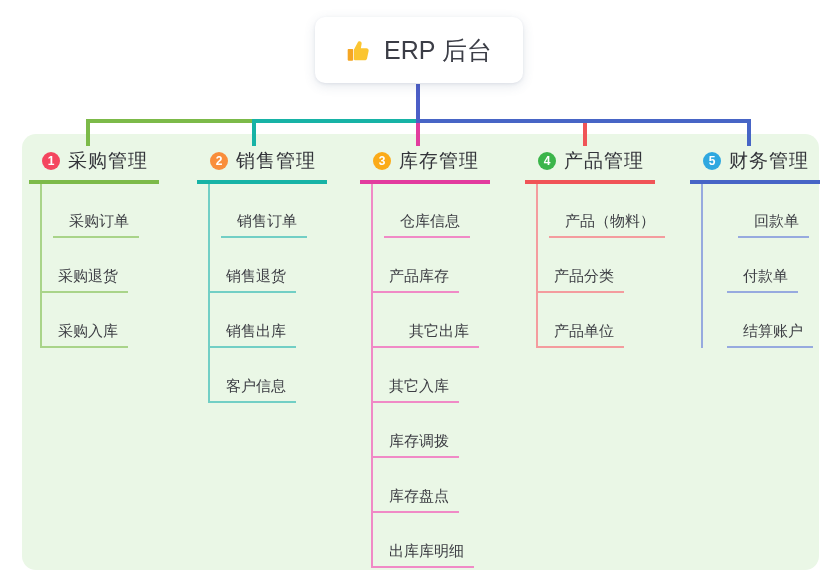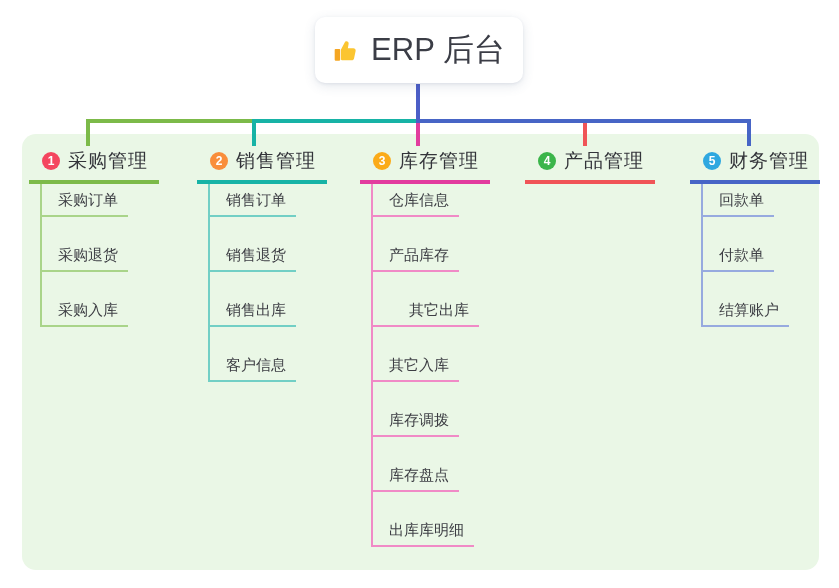--- a/index.html
+++ b/index.html
@@ -11,39 +11,39 @@
     background:#eaf7e6; border-radius:14px; }
 
   
   .cline { position:absolute; }
 
   
   .root-card { position:absolute; left:315px; top:17px; width:208px; height:66px;
     background:#ffffff; border-radius:10px;
     box-shadow:0 3px 12px rgba(70,90,130,.14), 0 1px 3px rgba(70,90,130,.10);
     display:flex; align-items:center; justify-content:center; gap:11px;
-    font-size:31px; color:#3b3d46; font-weight:500; cursor:default; }
+    font-size:25px; color:#3b3d46; font-weight:500; cursor:default; }
   .thumb { display:inline-flex; width:27px; height:27px; }
   .thumb svg { width:100%; height:100%; }
 
   
   .branch { position:absolute; top:148px; }
   .b-header { display:flex; align-items:center; gap:8px;
     min-width:130px; width:fit-content;
     padding:0 10px 6px 13px; border-bottom:4px solid #999;
     font-size:19px; letter-spacing:1px; color:#33343a; font-weight:500;
     cursor:pointer; }
   .badge { width:18px; height:18px; border-radius:50%; flex:0 0 18px;
     display:flex; align-items:center; justify-content:center;
     color:#fff; font-size:12px; font-weight:700; letter-spacing:0; }
   .children { margin-left:11px; border-left:2px solid #ccc; width:fit-content; }
   .child { height:55px; display:flex; align-items:flex-end; width:fit-content;
     padding:0 10px 5px 16px; border-bottom:2px solid #ccc;
     font-size:15px; color:#3d3e44; white-space:nowrap; cursor:pointer; }
-  .child:first-child { height:33px; }
+  .child:first-child { height:54px;margin-left:11px; }
 </style>
 </head>
 <body>
 
 <div class="stage">
 
   <div class="panel"></div>
 
   <div class="cline" style="left: 86px; top: 119px; width: 170px; height: 4px; background-color: rgb(124, 186, 73);"></div>
   <div class="cline" style="left: 86px; top: 119px; width: 4px; height: 27px; background-color: rgb(124, 186, 73);"></div>
@@ -132,28 +132,39 @@
         <span>出库库明细</span>
         </div>
     </div>
   </div>
 
   <div class="branch" style="left:525px">
     <div class="b-header" style="border-bottom-color: rgb(240, 84, 87);">
       <span class="badge" style="background-color: rgb(59, 181, 74);">4</span>
       <span>产品管理</span>
     </div>
+    <div class="children" style="border-left-color: rgb(244, 156, 158);">
+      <div class="child" style="border-bottom-color: rgb(244, 156, 158);">
+        <span>产品（物料）</span>
+        </div>
+      <div class="child" style="border-bottom-color: rgb(244, 156, 158);">
+        <span>产品分类</span>
+        </div>
+      <div class="child" style="border-bottom-color: rgb(244, 156, 158);">
+        <span>产品单位</span>
+        </div>
+    </div>
   </div>
 
   <div class="branch" style="left:690px">
     <div class="b-header" style="border-bottom-color: rgb(71, 101, 198);">
       <span class="badge" style="background-color: rgb(47, 168, 224);">5</span>
       <span>财务管理</span>
     </div>
-    <div class="children" style="border-left-color: rgb(151, 170, 223);">
+    <div class="children" style="border-left-color: rgb(151, 170, 223); padding-left: 24px;">
       <div class="child" style="border-bottom-color: rgb(151, 170, 223);">
         <span>回款单</span>
         </div>
       <div class="child" style="border-bottom-color: rgb(151, 170, 223);">
         <span>付款单</span>
         </div>
       <div class="child" style="border-bottom-color: rgb(151, 170, 223);">
         <span>结算账户</span>
         </div>
     </div>

